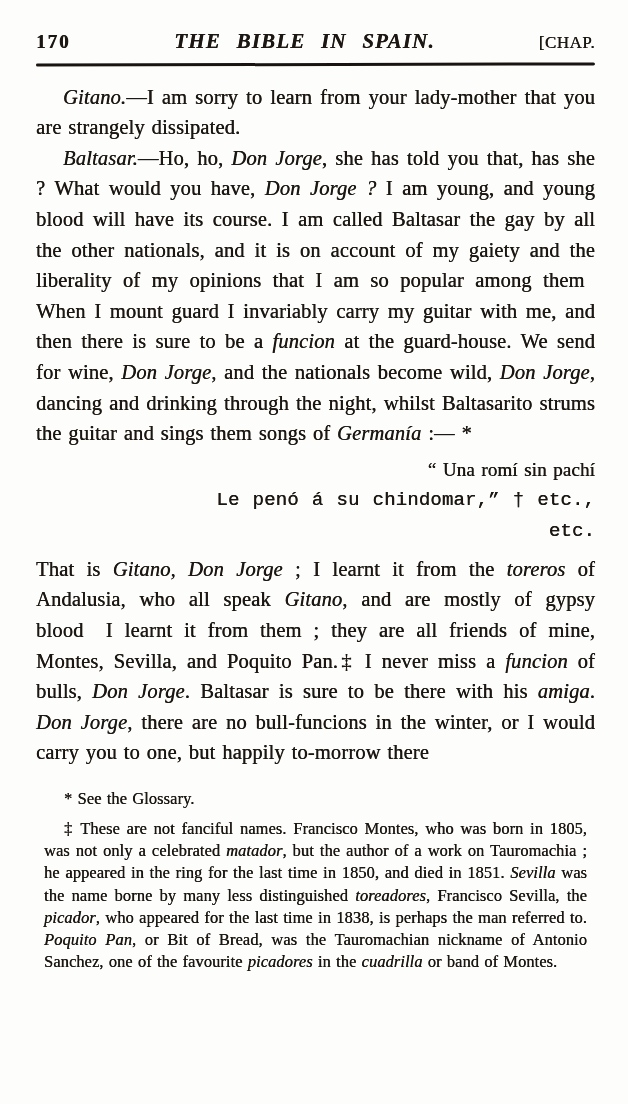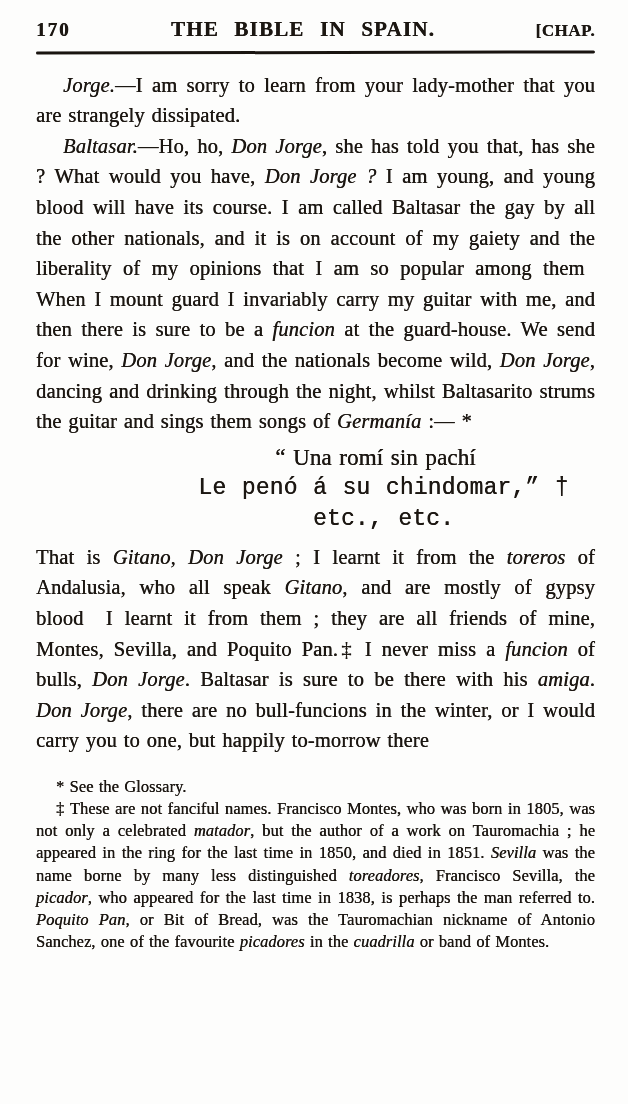--- a/index.html
+++ b/index.html
@@ -6,75 +6,75 @@
   body {
     width: 628px; height: 1104px;
     background: #fdfdfc;
     overflow: hidden;
     color: #1c1712;
     font-family: "Liberation Serif", serif;
   }
   .page {
     box-sizing: border-box;
     width: 628px; height: 860px;
-    padding: 17px 33px 0 36px;
+    padding: 29px 33px 0 36px;
   }
   .header { display: flex; align-items: baseline; }
   .pageno { font-size: 19px; font-weight: 700; letter-spacing: 2px; text-shadow: 0.4px 0 0 currentColor; }
   .title {
     flex: 1; text-align: center;
-    font-weight: 700;
+    font-style: italic; font-weight: 700;
     font-size: 21px; letter-spacing: 1.2px; word-spacing: 9px;
     text-shadow: 0.3px 0 0 currentColor;
   }
-  .chap { font-size: 17px; font-weight: 700; letter-spacing: 0.5px; text-shadow: 0.4px 0 0 currentColor; }
+  .chap { font-size: 17px; font-weight: 400; letter-spacing: 0.5px; text-shadow: 0.4px 0 0 currentColor; }
   .rule {
     height: 2.6px; background: #191410;
     margin-top: 9px; border-radius: 2px;
     transform: rotate(-0.12deg);
   }
   .bodytext {
     margin-top: 16px;
     font-size: 20.5px; line-height: 30.6px;
     text-align: justify;
     letter-spacing: 0.15px; word-spacing: 1.5px;
     text-shadow: 0.35px 0 0 currentColor;
   }
   .bodytext p { margin: 0; }
   p.indent { text-indent: 27px; }
   p.noindent { text-indent: 0; }
   .verse {
     margin: 5px 0 7px 120px;
-    font-size: 23px; line-height: 31px;
-    text-align: center;
+    font-size: 19px; line-height: 31px;
+    text-align: right;
   }
   .verse .v2 { padding-left: 16px; font-family: Liberation Mono, monospace; }
   .footnotes {
     margin-top: 20px;
     font-size: 16.4px; line-height: 22.2px;
     text-align: justify;
     letter-spacing: 0.1px; word-spacing: 1px;
     text-shadow: 0.3px 0 0 currentColor;
   }
-  .footnotes p { margin: 0; text-indent: 20px; }
+  .footnotes p { margin: 8px; text-indent: 20px; }
   i { font-style: italic; }
 </style>
 </head>
 <body>
 
 <div class="page">
   <div class="header">
     <span class="pageno">170</span>
     <span class="title">THE BIBLE IN SPAIN.</span>
     <span class="chap">[CHAP.</span>
   </div>
   <div class="rule"></div>
 
   <div class="bodytext">
-    <p class="indent"><i>Jorge.</i>—I am sorry to learn from your lady-mother that you are strangely dissipated.</p>
+    <p class="indent"><i>Gitano.</i>—I am sorry to learn from your lady-mother that you are strangely dissipated.</p>
     <p class="indent"><i>Baltasar.</i>—Ho, ho, <i>Don Jorge</i>, she has told you that, has she ?  What would you have, <i>Don Jorge ?</i>  I am young, and young blood will have its course.  I am called Baltasar the gay by all the other nationals, and it is on account of my gaiety and the liberality of my opinions that I am so popular among them When I mount guard I invariably carry my guitar with me, and then there is sure to be a <i>funcion</i> at the guard-house.  We send for wine, <i>Don Jorge</i>, and the nationals become wild, <i>Don Jorge</i>, dancing and drinking through the night, whilst Baltasarito strums the guitar and sings them songs of <i>Germanía</i> :— *</p>
     <div class="verse">
       <div class="vline v1">“ Una romí sin pachí</div>
       <div class="vline v2">Le penó á su chindomar,” † etc., etc.</div>
     </div>
     <p class="noindent">That is <i>Gitano, Don Jorge</i> ; I learnt it from the <i>toreros</i> of Andalusia, who all speak <i>Gitano</i>, and are mostly of gypsy blood  I learnt it from them ; they are all friends of mine, Montes, Sevilla, and Poquito Pan.‡  I never miss a <i>funcion</i> of bulls, <i>Don Jorge</i>.  Baltasar is sure to be there with his <i>amiga</i>.  <i>Don Jorge</i>, there are no bull-funcions in the winter, or I would carry you to one, but happily to-morrow there</p>
   </div>
 
   <div class="footnotes">
     <p>* See the Glossary.</p>

